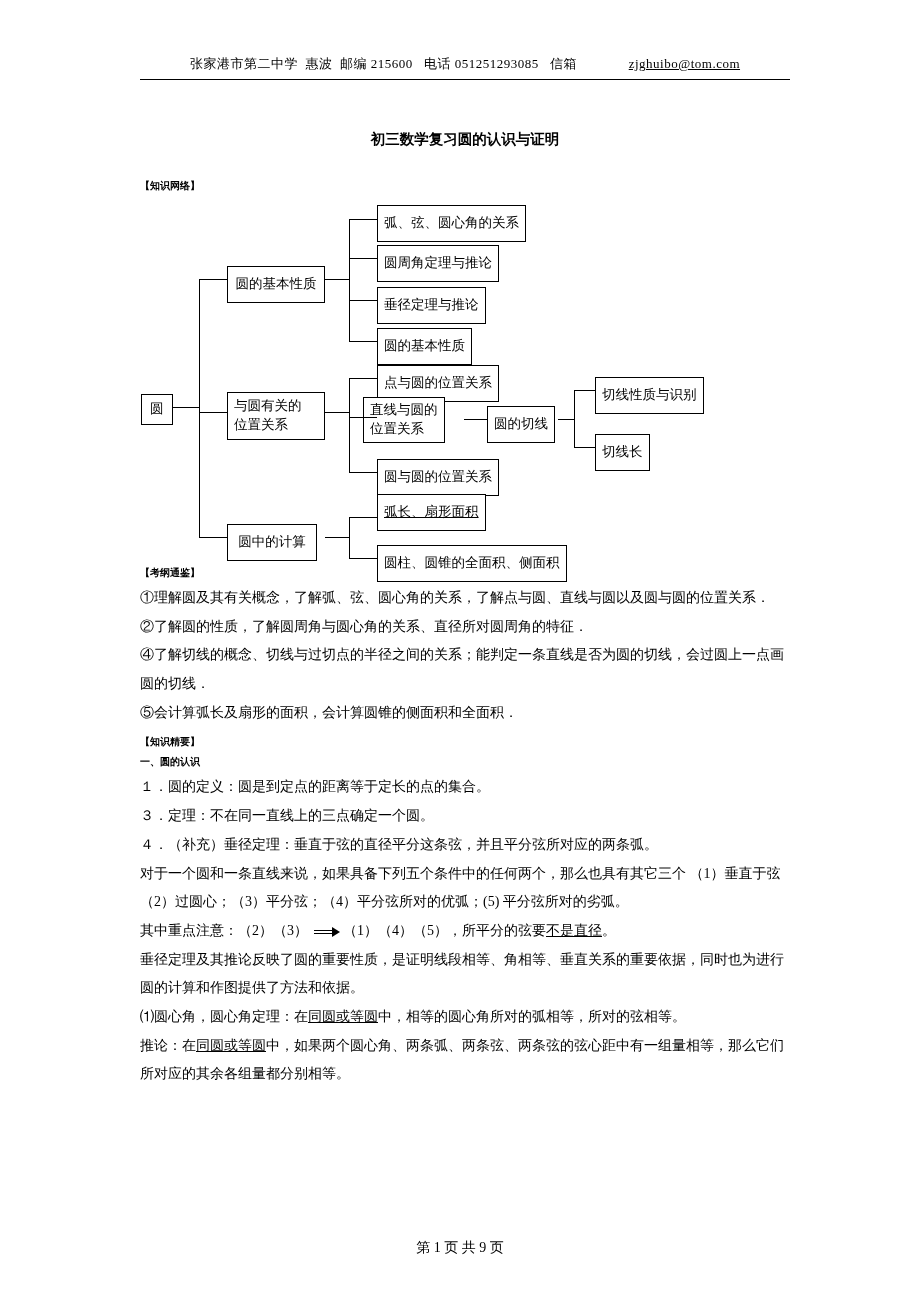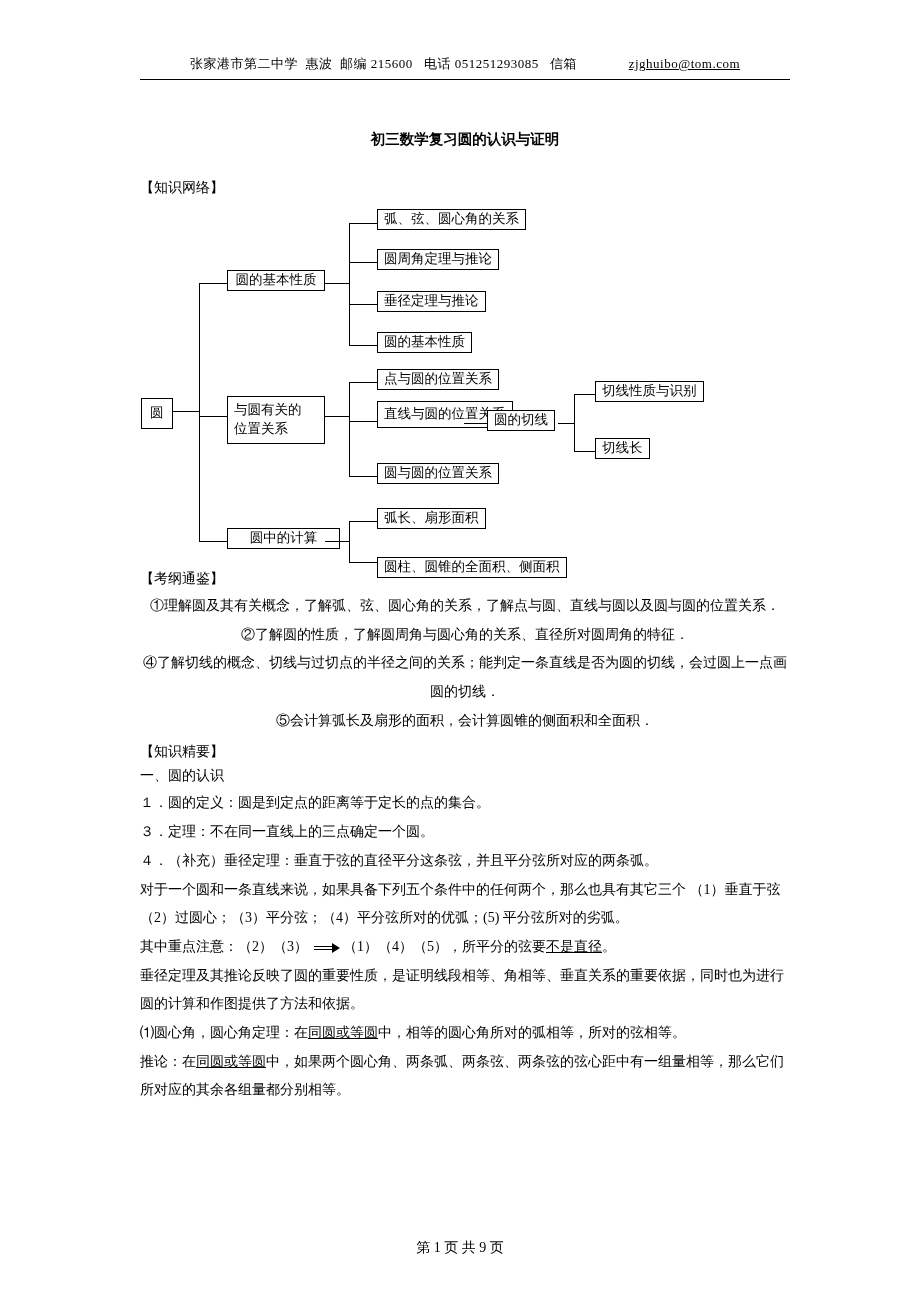--- a/index.html
+++ b/index.html
@@ -22,50 +22,50 @@
     letter-spacing: 0.5px;
   }
   .title {
     text-align: center;
     font-weight: bold;
     font-size: 14.5px;
     margin-top: 50px;
     margin-bottom: 30px;
   }
   .section-label {
-    font-weight: normal;
-    font-size: 14px;
+    font-weight: bold;
+    font-size: 10px;
     margin-bottom: 4px;
   }
   .diagram {
     position: relative;
     height: 395px;
     margin-left: -5px;
     margin-bottom: 2px;
   }
   .nbox {
     position: absolute;
     border: 1px solid #000;
     font-size: 13.5px;
     background: #fff;
     display: flex;
     align-items: center;
     justify-content: center;
-    padding: 0 6px;
+    padding: 8px 6px;
     white-space: nowrap;
     line-height: 1.4;
   }
   .hline { position: absolute; height: 0; border-top: 1px solid #000; }
   .vline { position: absolute; width: 0; border-left: 1px solid #000; }
   .body-text {
     font-size: 14px;
     line-height: 2.05;
   }
   .body-text p { margin: 0; }
-  .sp { margin-top: 10px; text-align: center; }
+  .sp { margin-top: 10px; }
   .u { text-decoration: underline; }
   .footer {
     position: absolute;
     bottom: 45px;
     left: 0; right: 0;
     text-align: center;
     font-size: 14px;
   }
   .contact a { color: #000; text-decoration: underline; margin-left: 48px; }
   .arrow {
@@ -122,32 +122,32 @@
     <div class="nbox" style="left:242px; top:8px;">弧、弦、圆心角的关系</div>
     <div class="nbox" style="left:242px; top:48px;">圆周角定理与推论</div>
     <div class="nbox" style="left:242px; top:90px;">垂径定理与推论</div>
     <div class="nbox" style="left:242px; top:131px;">圆的基本性质</div>
 
     <div class="nbox" style="left:92px; top:195px; width:98px; text-align:left; justify-content:flex-start; flex-direction:column; align-items:flex-start; padding:4px 6px; white-space:normal;">
       <span>与圆有关的</span>
       <span>位置关系</span>
     </div>
     <div class="nbox" style="left:242px; top:168px;">点与圆的位置关系</div>
-    <div class="nbox" style="left:242px; top:200px; text-align:left; justify-content:flex-start; flex-direction:row; align-items:flex-start; padding:3px 6px; white-space:normal;">
+    <div class="nbox" style="left:228px; top:200px; text-align:left; justify-content:flex-start; flex-direction:column; align-items:flex-start; padding:3px 6px; white-space:normal;">
       <span>直线与圆的</span>
       <span>位置关系</span>
     </div>
     <div class="nbox" style="left:352px; top:209px;">圆的切线</div>
     <div class="nbox" style="left:460px; top:180px;">切线性质与识别</div>
     <div class="nbox" style="left:460px; top:237px;">切线长</div>
     <div class="nbox" style="left:242px; top:262px;">圆与圆的位置关系</div>
 
-    <div class="nbox" style="left:92px; top:327px; width:113px;">圆中的计算</div>
-    <div class="nbox" style="left:242px; top:307px;">弧长、扇形面积</div>
-    <div class="nbox" style="left:242px; top:356px;text-align:right;">圆柱、圆锥的全面积、侧面积</div>
+    <div class="nbox" style="left:92px; top:327px; width:90px;">圆中的计算</div>
+    <div class="nbox" style="left:242px; top:297px;text-decoration:underline;">弧长、扇形面积</div>
+    <div class="nbox" style="left:242px; top:348px;text-align:right;">圆柱、圆锥的全面积、侧面积</div>
 
     <div class="hline" style="left:38px; top:210px; width:26px;"></div>
     <div class="vline" style="left:64px; top:82px; height:258px;"></div>
     <div class="hline" style="left:64px; top:82px; width:28px;"></div>
     <div class="hline" style="left:64px; top:215px; width:28px;"></div>
     <div class="hline" style="left:64px; top:340px; width:28px;"></div>
 
     <div class="hline" style="left:190px; top:82px; width:24px;"></div>
     <div class="vline" style="left:214px; top:22px; height:122px;"></div>
     <div class="hline" style="left:214px; top:22px; width:28px;"></div>

